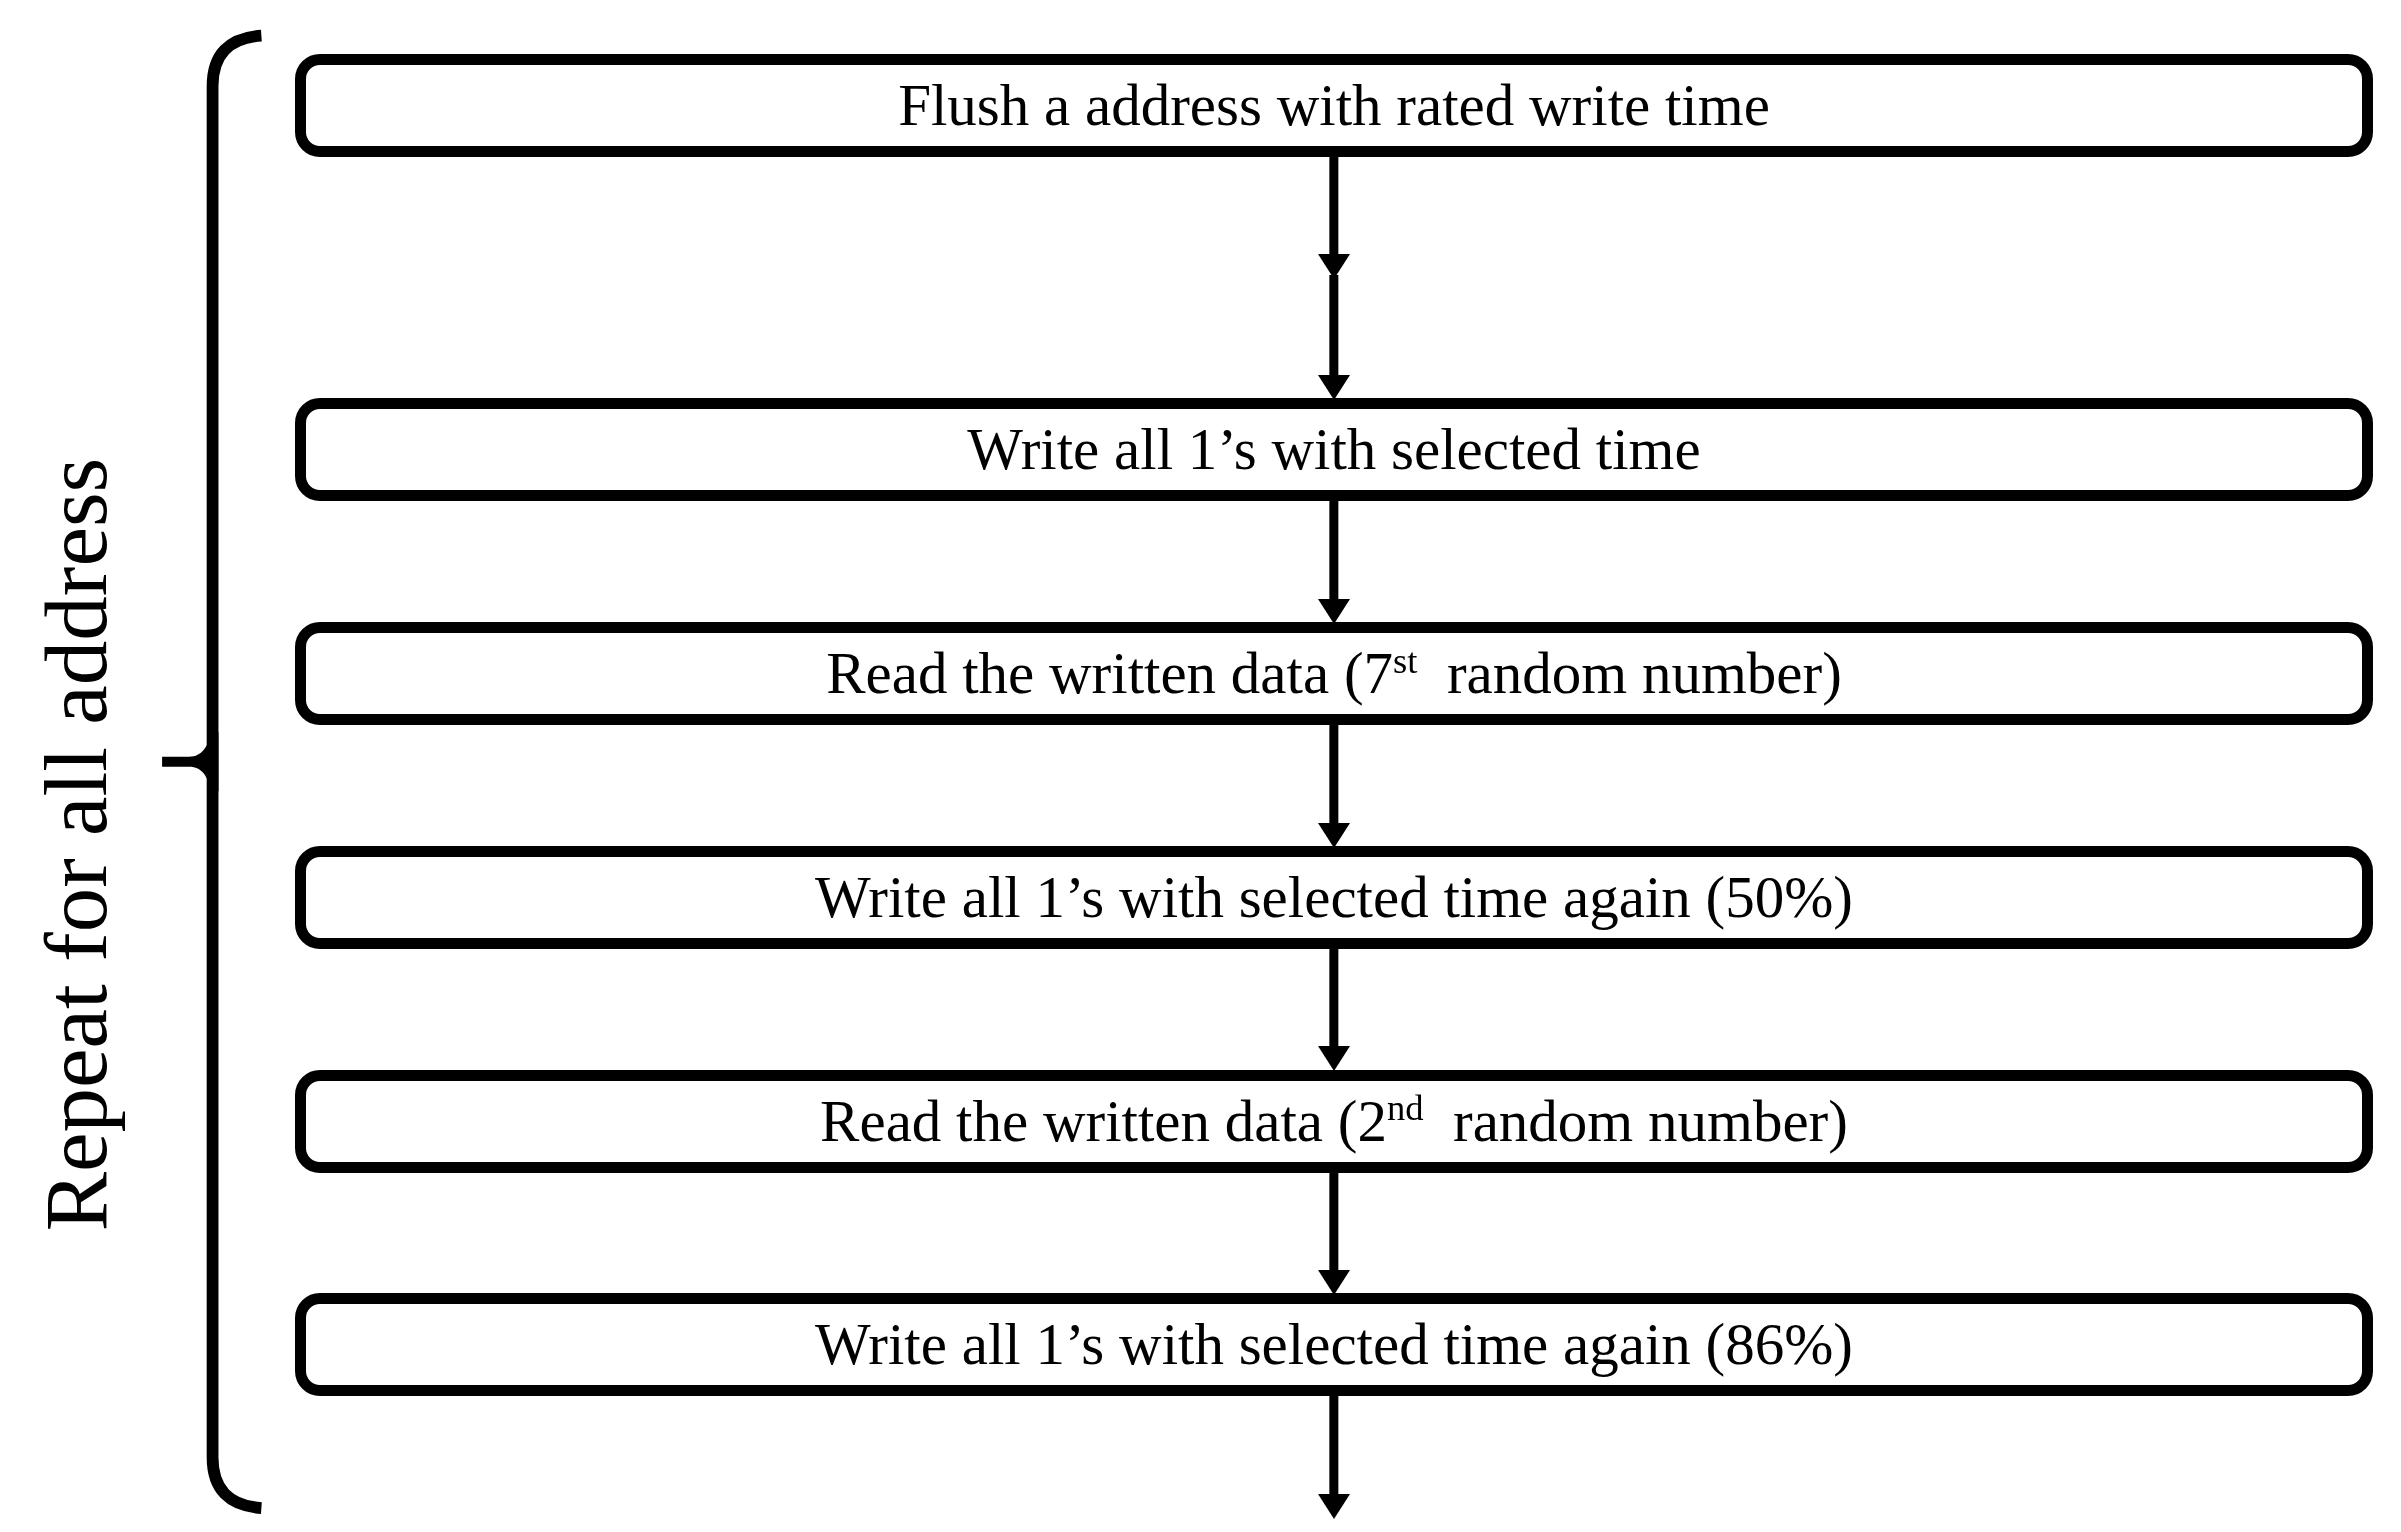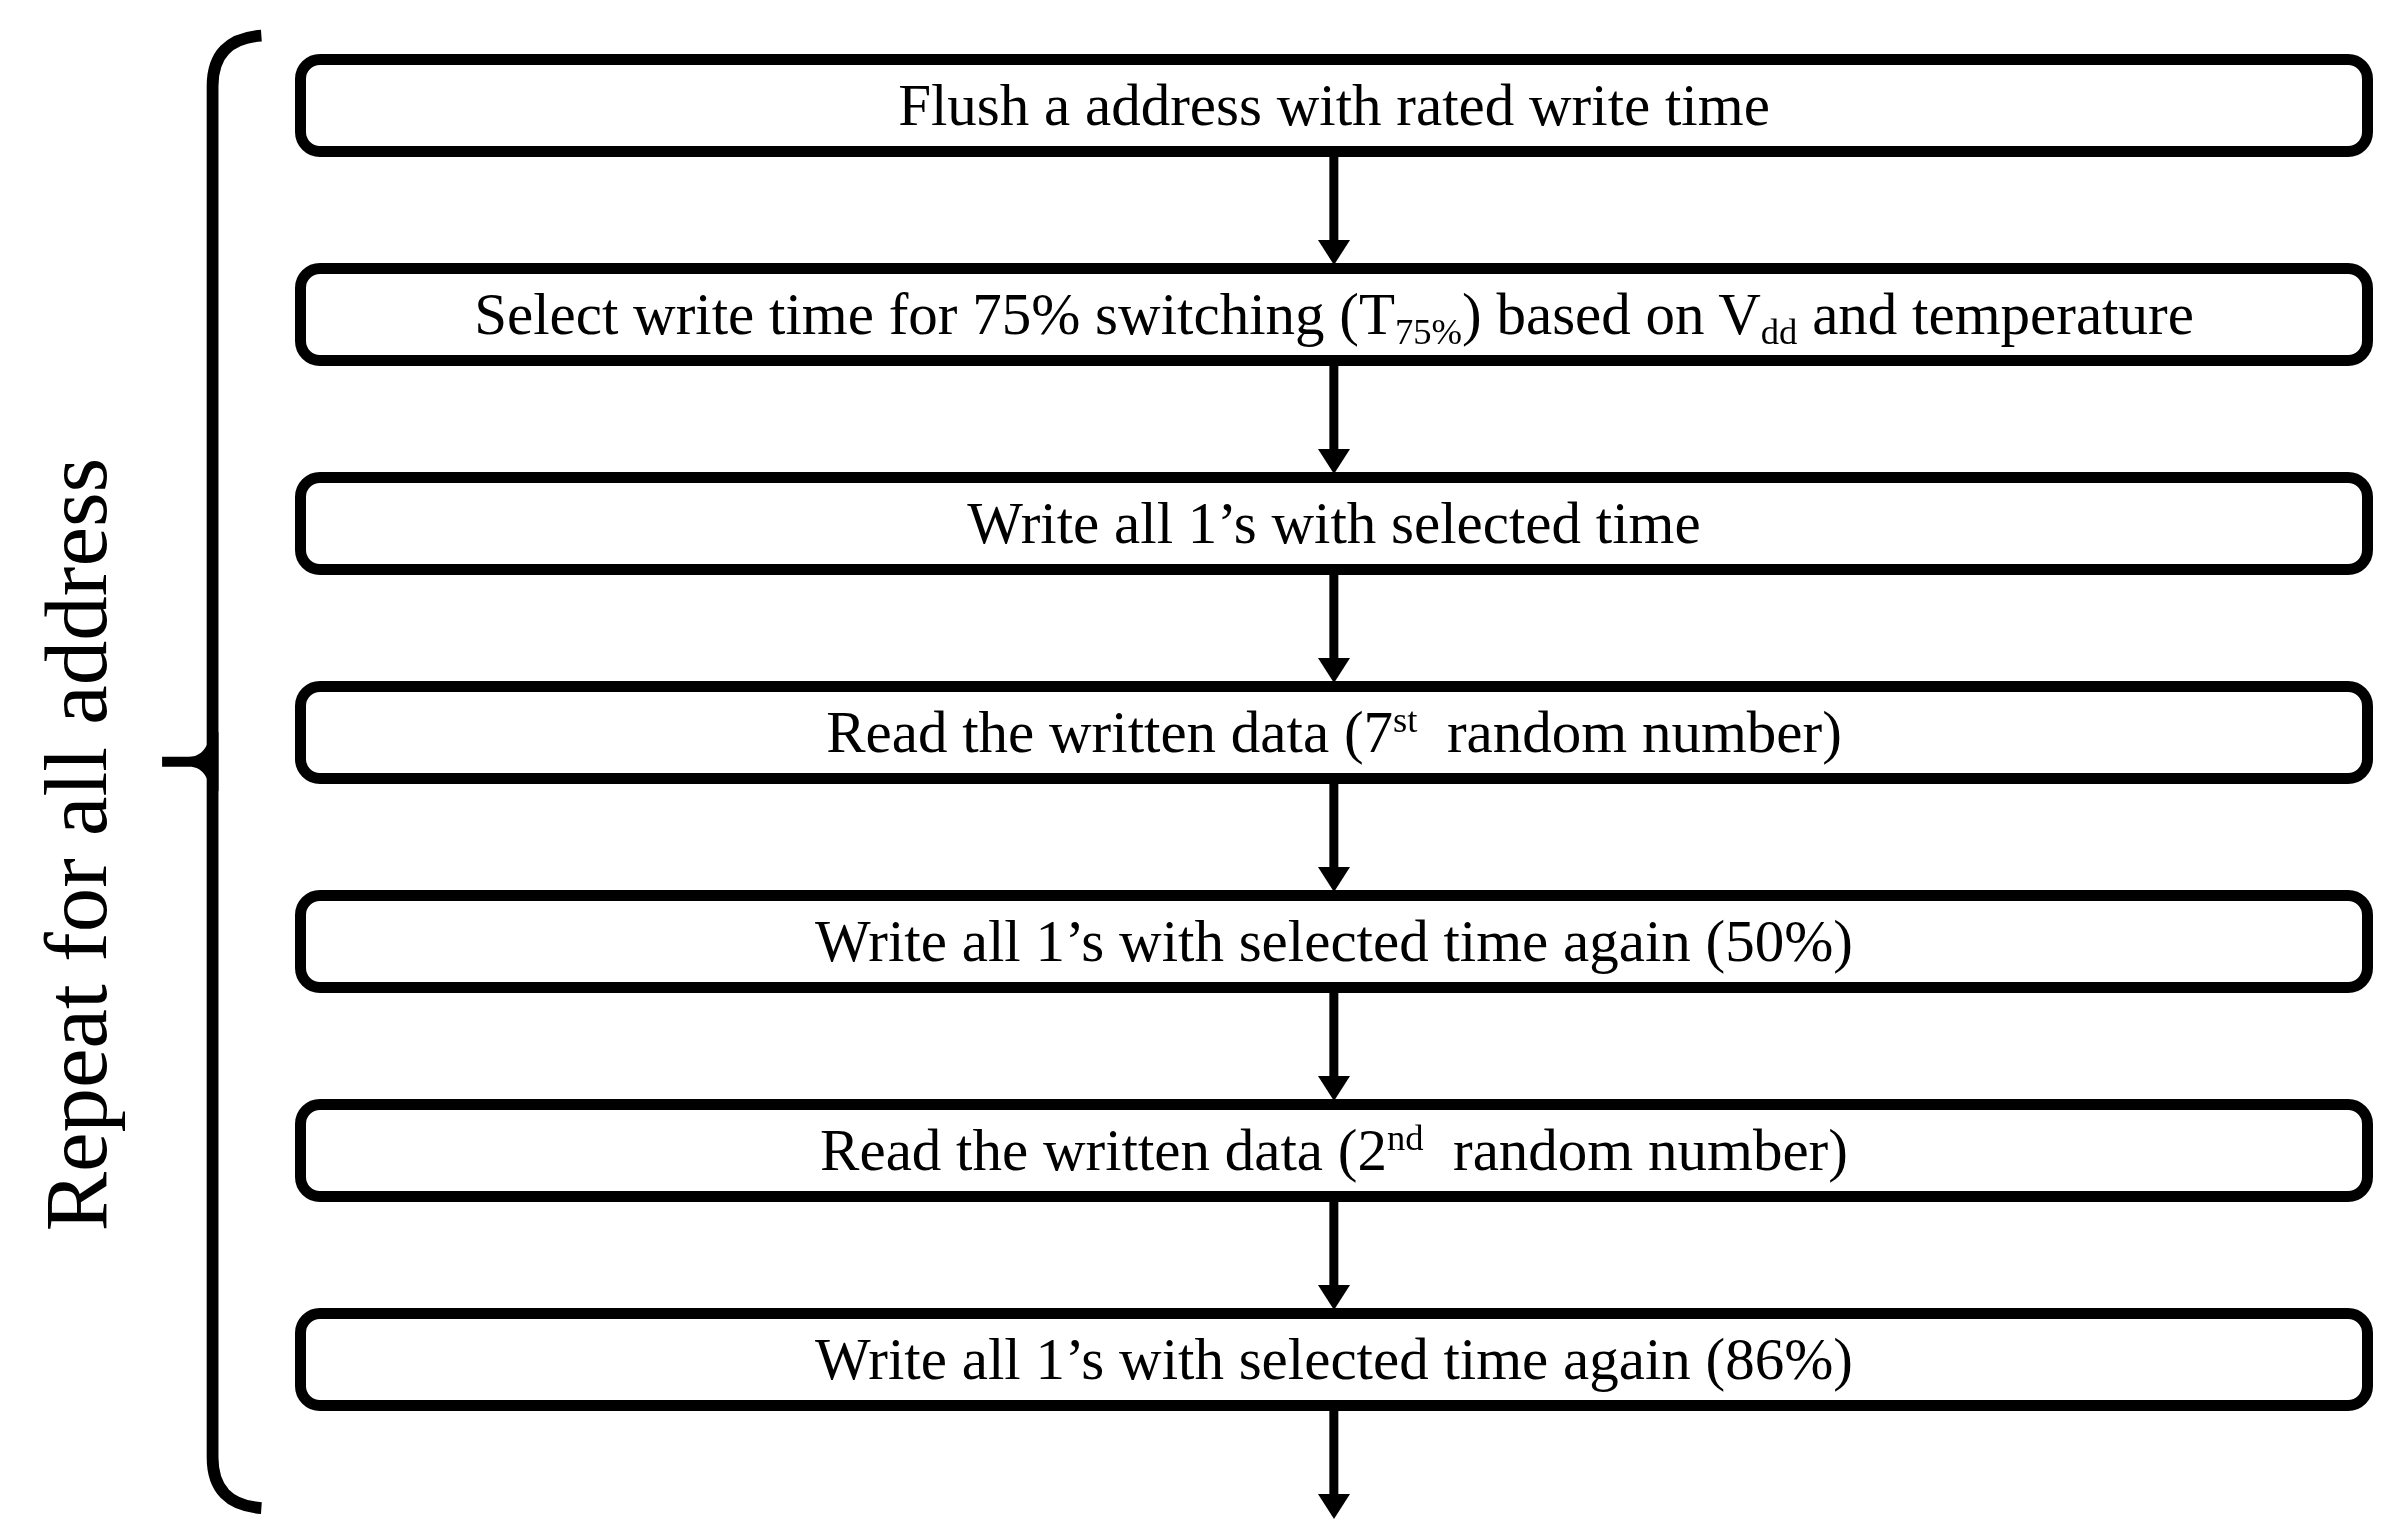--- a/index.html
+++ b/index.html
@@ -98,23 +98,20 @@
 
     <div class="step-box">
       <span class="step-label"><span>Flush a address with rated write time</span></span>
     </div>
 
     <div class="arrow">
       <div class="shaft"></div>
       <div class="head"></div>
     </div>
 
-    <div class="step-box">
-      <span class="step-label"><span>Select write time for 75% switching (T</span><sub>75%</sub><span>) based on V</span><sub>dd</sub><span> and temperature</span></span>
-    </div>
 
     <div class="arrow">
       <div class="shaft"></div>
       <div class="head"></div>
     </div>
 
     <div class="step-box">
       <span class="step-label"><span>Write all 1’s with selected time</span></span>
     </div>
 

